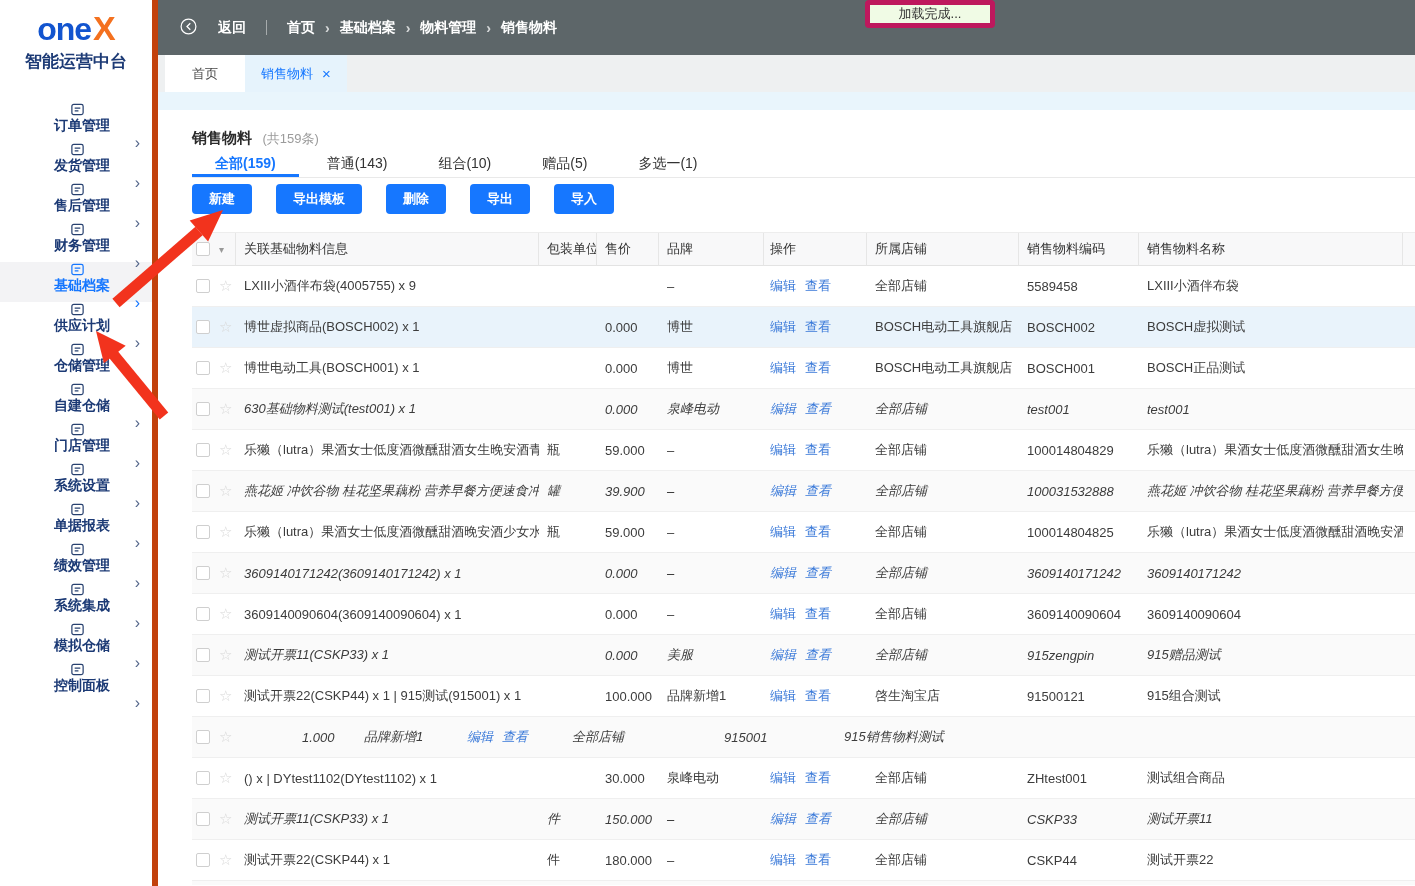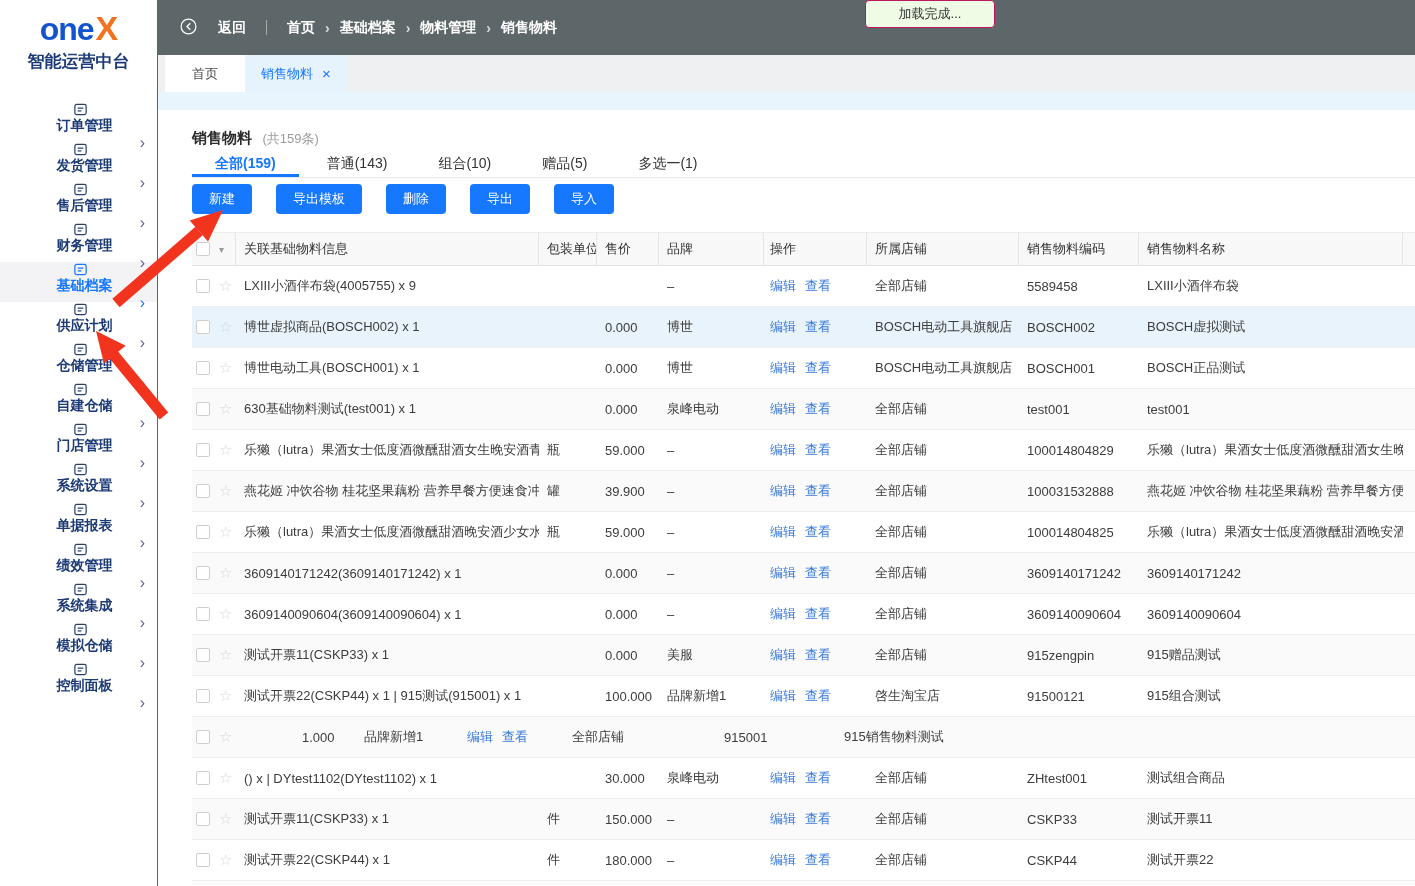--- a/index.html
+++ b/index.html
@@ -1,20 +1,20 @@
 <!DOCTYPE html>
 <html><head>
 <meta charset="utf-8">
 <style>
   * { margin:0; padding:0; box-sizing:border-box; }
   body { font-family:"Liberation Sans","DejaVu Sans",sans-serif; background:#888; }
   .app { position:relative; width:1415px; height:886px; background:#fff; overflow:hidden; }
 
   
-  .sidebar { position:absolute; left:0; top:0; width:158px; height:886px; background:#fff; border-right:1px solid #c2410c; z-index:5; }
+  .sidebar { position:absolute; left:0; top:0; width:158px; height:886px; background:#fff; border-right:6px solid #c2410c; z-index:5; }
   .brand { padding-top:6px; text-align:center; }
   .logo { height:44px; line-height:44px; font-size:32px; font-weight:800; letter-spacing:-1px; }
   .logo-one { color:#1254cf; }
   .logo-x { color:#f4711f; margin-left:2px; font-size:34px; }
   .brand-sub { font-size:17px; font-weight:700; color:#1c3a75; }
   .menu { margin-top:29px; }
   .sb-item { height:40px; display:flex; align-items:center; padding:0 12px 0 24px; color:#1c3a75; cursor:pointer;flex-direction:column; }
   .sb-icon { width:15px; height:15px; margin-right:9px; display:inline-flex; color:#27406f; flex:none; }
   .sb-label { font-size:14px; font-weight:600; white-space:nowrap; }
   .sb-chevron { margin-left:auto; font-size:16px; color:#56688c; line-height:1; }
@@ -41,49 +41,49 @@
   .panel { padding:18px 0 0 34px; }
   .panel-head { height:20px; line-height:20px; }
   .panel-title { font-size:15px; font-weight:700; color:#2b2b2b; }
   .panel-count { font-size:13px; color:#9b9b9b; margin-left:6px; }
 
   .filter-tabs { display:flex; margin-top:4px; height:26px; border-bottom:1px solid #e9e9e9; }
   .ftab { padding:0 23px; font-size:14px; color:#333; line-height:23px; cursor:pointer; margin-right:5px; white-space:nowrap; }
   .ftab.active { color:#1677ff; border-bottom:3px solid #1677ff; font-weight:600; }
 
   .toolbar { margin-top:6px; display:flex; gap:24px; }
-  .tool-btn { height:30px; padding:0 17px; background:#1677ff; color:#fff; border:none; border-radius:4px; font-size:13px; font-weight:400; cursor:pointer; font-family:inherit; white-space:nowrap; }
+  .tool-btn { height:30px; padding:0 17px; background:#1677ff; color:#fff; border:none; border-radius:4px; font-size:13px; font-weight:700; cursor:pointer; font-family:inherit; white-space:nowrap; }
 
   
   .table { margin-top:18px; width:1223px; }
   .thead { display:flex; height:34px; background:#f8f8f9; border-top:1px solid #ededed; font-size:13px; font-weight:500; color:#333; }
   .cell { padding:0 8px; white-space:nowrap; overflow:hidden; flex:none; display:flex; align-items:center; }
   .th { border-right:1px solid #e6e6e6; border-bottom:1px solid #e3e3e3; }
   .th:last-child { border-right:none; }
   .c-check { width:44px; padding-left:4px; }
   .c-name  { width:303px; }
   .c-unit  { width:58px; }
   .c-price { width:62px; }
   .c-brand { width:105px; }
   .c-act   { width:103px; padding-left:6px; }
   .c-shop  { width:152px; }
   .c-code  { width:120px; }
   .c-mname { width:264px; }
   .c-stub  { flex:1; padding:0; }
   .trow { display:flex; height:41px; border-bottom:1px solid #efefef; font-size:13px; color:#3c3c3c; background:#fff; }
-  .trow.gray { background:#fafafa; }
+  .trow.gray { background:#fafafa;font-style:italic; }
   .trow.hl { background:#e9f3fb; }
   .cb { width:14px; height:14px; border:1px solid #cfcfcf; border-radius:2px; background:#fff; display:inline-block; flex:none; cursor:pointer; }
   .star { color:#d8d8d8; font-size:15px; margin-left:9px; cursor:pointer; }
   .caret { color:#999; font-size:10px; margin-left:9px; cursor:pointer; }
   .act-link { color:#3b7ad9; margin-right:9px; cursor:pointer; }
   .row-stub { height:4px; background:#fafafa; }
 
   
-  .toast { position:absolute; left:865px; top:0; width:130px; height:28px; background:#f0fbe5; border:1px solid #be185d; border-radius:4px; display:flex; align-items:center; justify-content:center; font-size:13px; color:#333; z-index:100; }
+  .toast { position:absolute; left:865px; top:0; width:130px; height:28px; background:#f0fbe5; border:5px solid #be185d; border-radius:4px; display:flex; align-items:center; justify-content:center; font-size:13px; color:#333; z-index:100; }
   .arrows { position:absolute; left:0; top:0; width:1415px; height:886px; pointer-events:none; z-index:90; }
 </style>
 </head>
 <body>
 
 <div class="app">
 
   <aside class="sidebar">
     <div class="brand">
       <div class="logo"><span class="logo-one">one</span><span class="logo-x">X</span></div>

